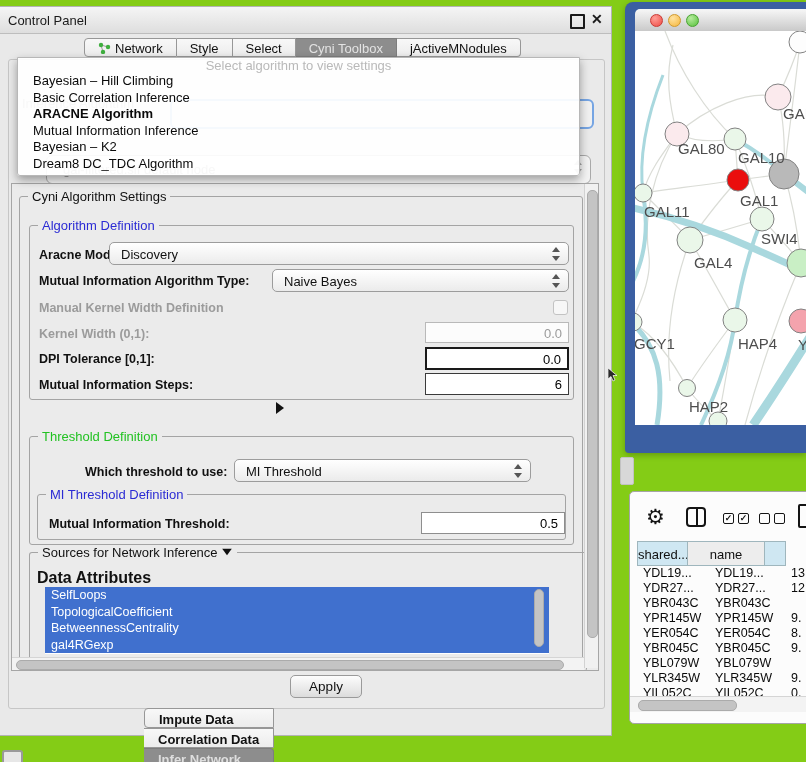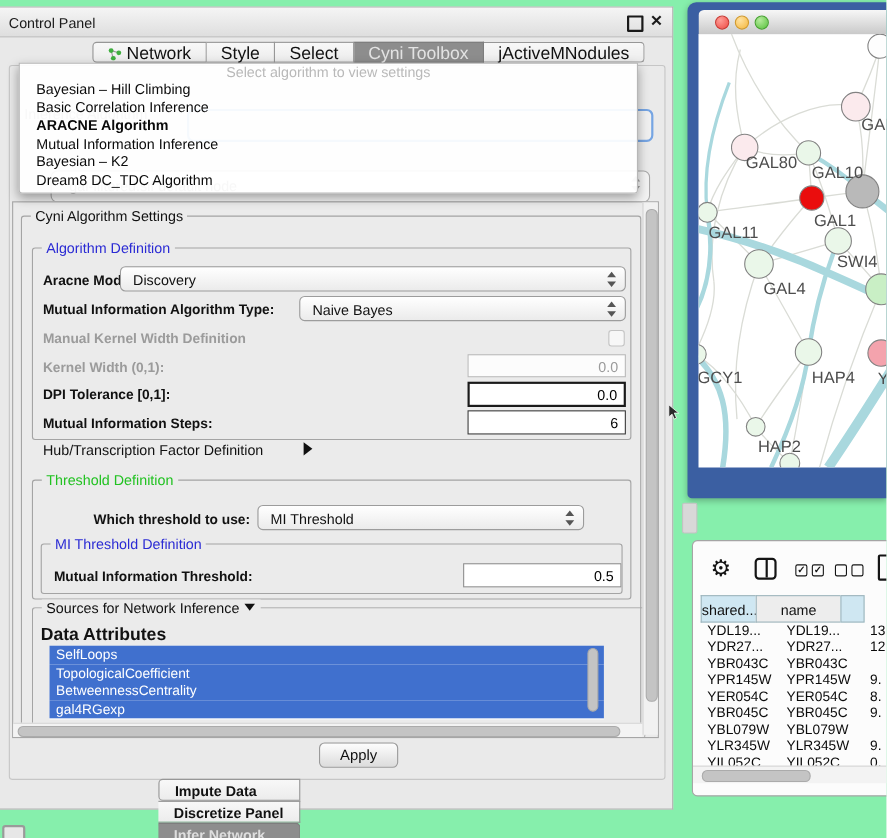--- a/index.html
+++ b/index.html
@@ -1,30 +1,30 @@
 <!DOCTYPE html>
 <html><head>
 <meta charset="utf-8">
 <style>
   html,body{margin:0;padding:0;}
-  .screen{position:relative;width:806px;height:762px;background:#86efac;overflow:hidden;
+  .screen{position:relative;width:806px;height:762px;background:#84cc16;overflow:hidden;
           font-family:"Liberation Sans",sans-serif;color:#111;}
   .abs{position:absolute;}
 
   
   .cp{left:0;top:6px;width:611px;height:728px;background:#e9e9e9;border:1px solid #b3b3b3;border-left:none;}
   .cp-titlebar{left:0;top:0;width:100%;height:26px;background:linear-gradient(#f5f5f5,#dedede);border-bottom:1px solid #bdbdbd;}
   .cp-title{left:8px;top:6px;font-size:13px;color:#1a1a1a;}
   .float-btn{left:570px;top:7px;width:11px;height:11px;border:2px solid #1a1a1a;border-radius:1px;}
   .close-btn{left:591px;top:4px;font-size:14px;font-weight:bold;color:#1a1a1a;}
 
   .tabbar{display:flex;}
   .cp-tabs{left:84px;top:31px;height:21px;}
   .tab{border:1px solid #979797;border-left:none;background:linear-gradient(#f8f8f8,#ececec);
-       font-size:16px;color:#111;padding:2px 13px 0 13px;height:19px;box-sizing:border-box;white-space:nowrap;}
+       font-size:13px;color:#111;padding:2px 13px 0 13px;height:19px;box-sizing:border-box;white-space:nowrap;}
   .tab:first-child{border-left:1px solid #979797;border-radius:4px 0 0 4px;}
   .tab:last-child{border-radius:0 4px 4px 0;}
   .tab.sel{background:#8d8d8d;color:#e3e3e3;border-color:#7d7d7d;}
   .net-ico{display:inline-block;width:13px;height:12px;vertical-align:-1px;margin-right:4px;}
 
   .cp-inner{left:8px;top:52px;width:595px;height:648px;background:#eaeaea;border:1px solid #c6c6c6;border-radius:3px;}
 
   
   .ghost-label{font-size:13px;color:#8f8f8f;}
   .ghost-combo{border:1px solid #a9a9a9;border-radius:6px;background:#f3f3f3;}
@@ -191,21 +191,20 @@
       </div>
       <span class="abs lbl dis" style="left:27px;top:117px;">Manual Kernel Width Definition</span>
       <div class="abs checkbox" style="left:541px;top:116px;"></div>
       <span class="abs lbl dis" style="left:27px;top:143px;">Kernel Width (0,1):</span>
       <div class="abs field f-dis" style="left:413px;top:138px;width:144px;height:21px;">0.0</div>
       <span class="abs lbl" style="left:27px;top:168px;">DPI Tolerance [0,1]:</span>
       <div class="abs field f-strong" style="left:413px;top:163px;width:144px;height:23px;">0.0</div>
       <span class="abs lbl" style="left:27px;top:194px;">Mutual Information Steps:</span>
       <div class="abs field f-mid" style="left:413px;top:189px;width:144px;height:22px;">6</div>
 
-      <span class="abs plain" style="left:27px;top:218px;">Hub/Transcription Factor Definition</span>
       <span class="abs tri-right" style="left:264px;top:218px;"></span>
 
       <div class="abs group" style="left:17px;top:252px;width:543px;height:107px;">
         <span class="gtitle gt-green">Threshold Definition</span>
       </div>
       <span class="abs lbl" style="left:73px;top:281px;">Which threshold to use:</span>
       <div class="abs group" style="left:25px;top:310px;width:527px;height:44px;">
         <span class="gtitle gt-blue">MI Threshold Definition</span>
       </div>
       <div class="abs combo" style="left:222px;top:275px;width:297px;">
@@ -237,21 +236,21 @@
       </div>
       <div class="abs hsb-track" style="left:0;top:473px;width:572px;height:12px;">
         <div class="sb-thumb abs" style="left:4px;top:2px;width:546px;height:8px;"></div>
       </div>
     </div>
 
     <div class="abs btn" style="left:266px;top:668px;width:72px;height:23px;margin-left:24px;">Apply</div>
 
     <div class="abs cp-bottom-tabs tabbar">
       <div class="btab"><span>Impute Data</span></div>
-      <div class="btab"><span>Discretize Panel</span></div>
+      <div class="btab"><span>Correlation Data</span></div>
       <div class="btab sel"><span>Infer Network</span></div>
     </div>
   </div>
 
   <div class="abs netwin">
     <div class="abs net-titlebar">
       <span class="abs tl red" style="left:15px;"></span>
       <span class="abs tl yel" style="left:33px;"></span>
       <span class="abs tl grn" style="left:51px;"></span>
     </div>

